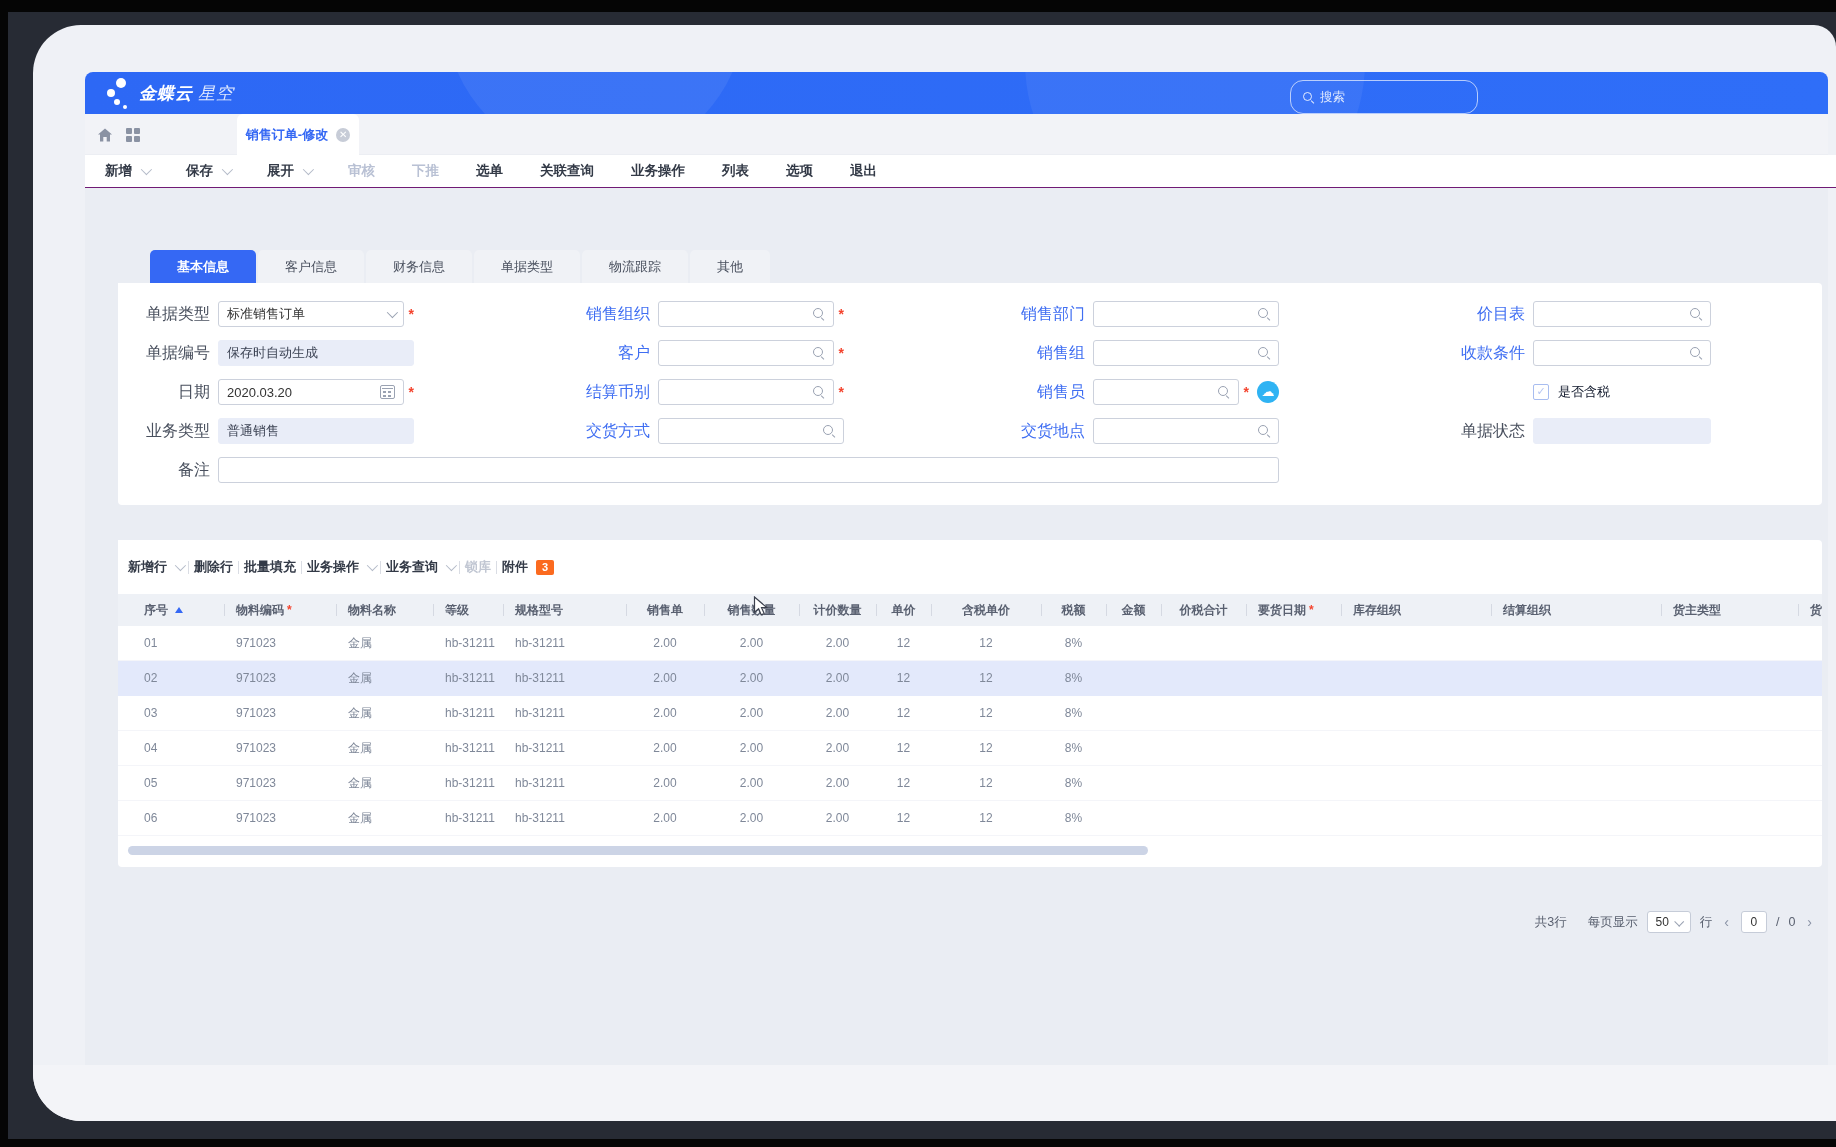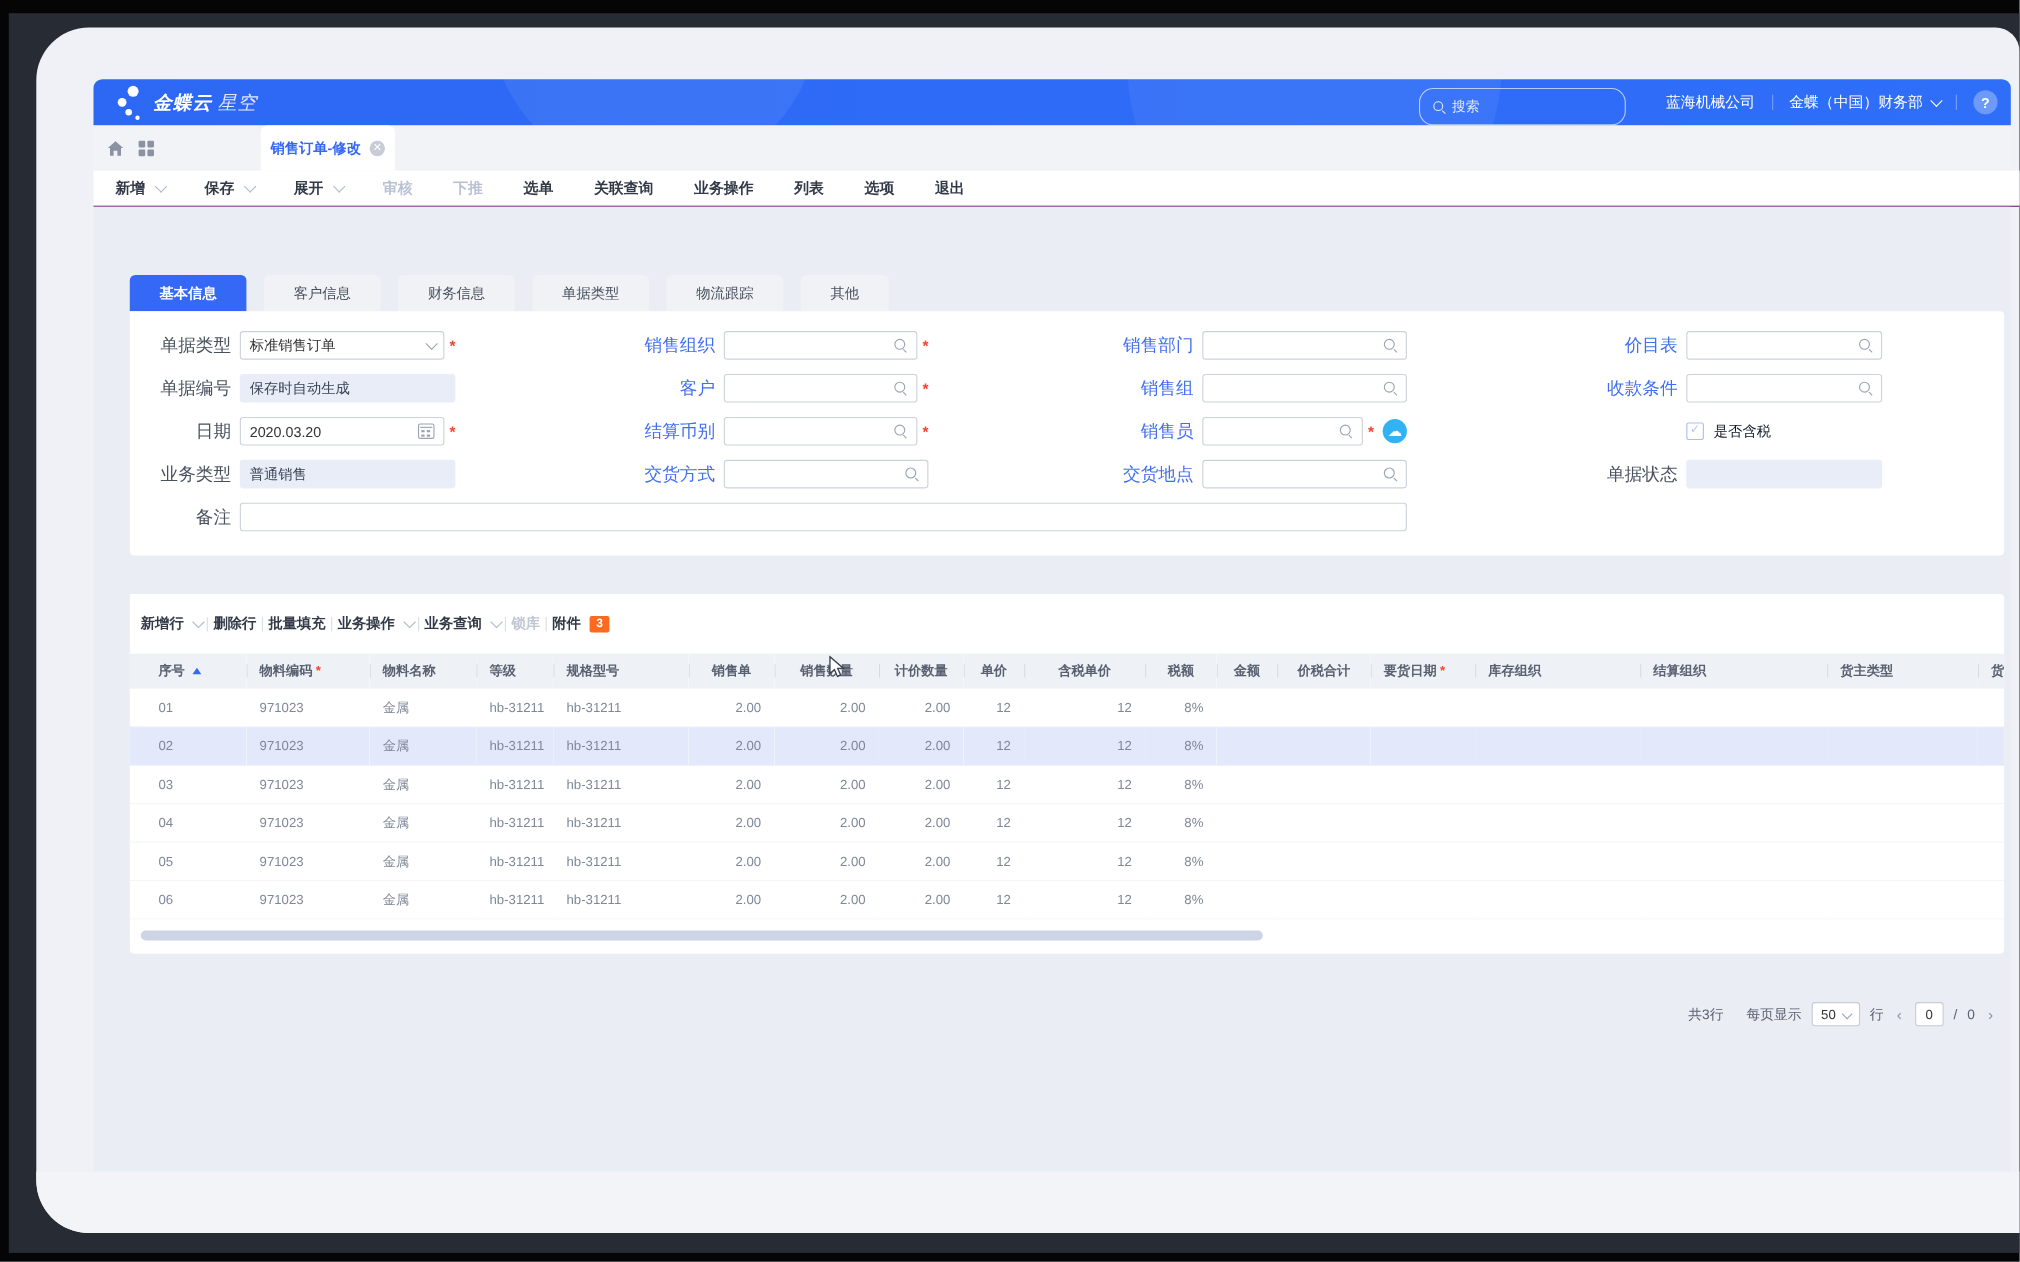--- a/index.html
+++ b/index.html
@@ -46,21 +46,21 @@
   .toolbar{position:absolute;left:85px;top:155px;width:1833px;height:33px;background:#fff;border-bottom:1px solid #701a75;
            box-sizing:border-box;display:flex;align-items:center;padding-left:20px;gap:37px;}
   .tb-item{display:flex;align-items:center;gap:9px;font-size:13.5px;color:#333a47;font-weight:600;cursor:pointer;white-space:nowrap;}
   .tb-item.disabled{color:#b9c1d4;cursor:default;}
   .tb-chev{width:7px;height:7px;border-right:1.4px solid #b3bac8;border-bottom:1.4px solid #b3bac8;transform:rotate(45deg) translateY(-2px);}
 
   .content{position:absolute;left:85px;top:188px;width:1743px;height:877px;background:#eaedf3;}
 
   
   .card{position:absolute;left:118px;width:1704px;}
-  .card-tabs{display:flex;gap:16px;height:33px;}
+  .card-tabs{display:flex;gap:2px;height:33px;margin-left:32px;}
   .tab{height:33px;padding:0 27px;background:#f0f2f6;border-radius:5px 5px 0 0;display:flex;align-items:center;
        font-size:13px;color:#474e5c;cursor:pointer;white-space:nowrap;}
   .tab.active{background:#3568f4;color:#fff;font-weight:600;}
   .card-body{background:#fff;border-radius:0 4px 4px 4px;position:relative;}
 
   
   #card-basic{top:250px;}
   #card-basic .card-body{height:222px;}
   .fgrid{display:grid;grid-template-columns:82px 196px 228px 186px 233px 186px 238px 178px;
          column-gap:8px;row-gap:13px;padding:18px 0 0 10px;align-items:center;}
@@ -96,21 +96,21 @@
          line-height:15px;text-align:center;padding:0 3px;}
   .table-wrap{overflow:hidden;}
   table.dtable{border-collapse:collapse;table-layout:fixed;width:1730px;font-size:12px;}
   .dtable th{height:32px;background:#eef1f6;color:#596070;font-weight:600;position:relative;padding:0 12px;white-space:nowrap;overflow:hidden;}
   .dtable th.al{text-align:left;}
   .dtable th.ac{text-align:center;}
   .dtable th:first-child{padding-left:26px;}
   .dtable th:not(:first-child)::before{content:"";position:absolute;left:0;top:10px;width:1px;height:12px;background:#d5d9e2;}
   .dtable td{height:34px;color:#7f8899;padding:0 12px;white-space:nowrap;overflow:hidden;border-bottom:1px solid #f4f5f9;}
   .dtable td:first-child{padding-left:26px;}
-  .dtable td.right{text-align:right;margin-top:44px;}
+  .dtable td.right{text-align:center;margin-top:44px;}
   .dtable tr.selected{background:#e3e9fb;}
   .dtable tr.selected td{border-bottom-color:#e3e9fb;}
   .hstar{color:#f4442e;margin-left:3px;}
   .sorttri{display:inline-block;width:0;height:0;border-left:4px solid transparent;border-right:4px solid transparent;
            border-bottom:6px solid #3568f4;margin-left:7px;vertical-align:1px;}
   .hscroll{position:absolute;left:10px;bottom:12px;width:1020px;height:9px;border-radius:5px;background:#ccd4e6;}
 
   
   .pagination{position:absolute;top:905px;right:21px;height:34px;display:flex;align-items:center;gap:9px;
               font-size:12.5px;color:#5a6170;}
@@ -141,27 +141,20 @@
       <i class="d2"></i>
       <i class="d3"></i>
       <i class="d4"></i>
     </div>
   <div class="brand">
     <span class="bold">金蝶云</span><span class="light">星空</span>
   </div>
   <div class="searchpill">
     <span class="mag-w"></span>
     <span>搜索</span>
-  </div>
-  <div class="appbar-right">
-    <span>蓝海机械公司</span>
-    <span class="vdiv"></span>
-    <span><span>金蝶（中国）财务部</span><span class="userchev"></span></span>
-    <span class="vdiv"></span>
-    <span class="helpcirc">?</span>
   </div>
 </div>
 
 <div class="tabstrip">
   <svg class="navic" style="left:12px;" viewBox="0 0 16 16">
     <path d="M8 1.5 L15 7.5 L13 7.5 L13 14.5 L9.7 14.5 L9.7 10 L6.3 10 L6.3 14.5 L3 14.5 L3 7.5 L1 7.5 Z" fill="#8a92a3"></path>
   </svg>
   <svg class="navic" style="left:40px;" viewBox="0 0 16 16">
     <rect x="1" y="1" width="6" height="6" rx="1" fill="#8a92a3"></rect>
       <rect x="9" y="1" width="6" height="6" rx="1" fill="#8a92a3"></rect>

